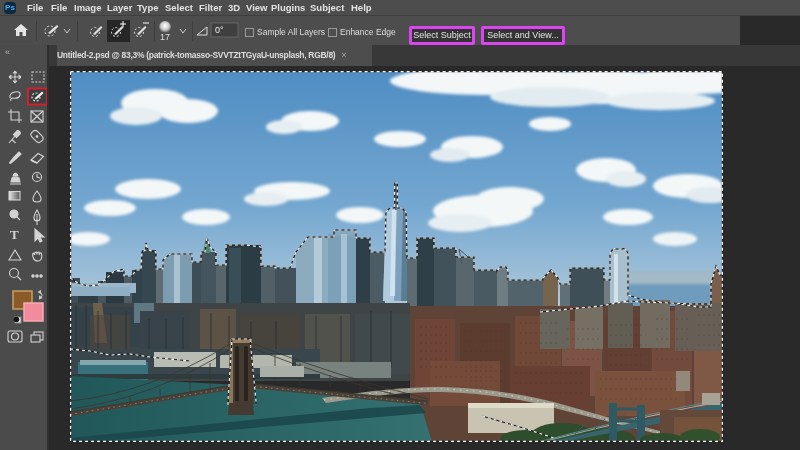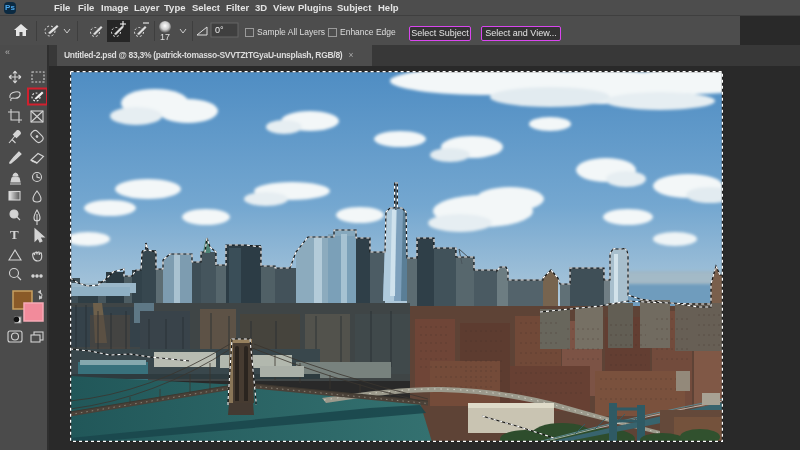--- a/index.html
+++ b/index.html
@@ -3,26 +3,26 @@
 <meta charset="utf-8">
 <style>
   html,body{margin:0;padding:0;}
   body{width:800px;height:450px;overflow:hidden;background:#292929;
        font-family:"Liberation Sans",sans-serif;position:relative;}
   .menubar{position:absolute;left:0;top:0;width:800px;height:15px;background:#4d4d4d;
            border-bottom:1px solid #3f3f3f;}
   .pslogo{position:absolute;left:4px;top:2px;width:12px;height:12px;background:#0b2a42;
           border-radius:4px;color:#4aa8ee;font-size:8px;font-weight:bold;text-align:center;
           line-height:12px;}
-  .menu{position:absolute;top:0;height:15px;line-height:15px;color:#e4e4e4;font-size:9.5px;font-weight:600;margin-left:27px;}
+  .menu{position:absolute;top:0;height:15px;line-height:15px;color:#e4e4e4;font-size:9.5px;font-weight:600;}
   .optbar{position:absolute;left:0;top:16px;width:740px;height:29px;background:#4d4d4d;}
   .sep{position:absolute;top:5px;width:1px;height:20px;background:#3e3e3e;}
   .obtxt{position:absolute;color:#dedede;font-size:8.5px;top:11px;white-space:nowrap;}
   .cbx{position:absolute;top:12px;width:7px;height:7px;border:1px solid #9a9a9a;background:#4d4d4d;}
-  .btn{position:absolute;top:10px;height:13px;background:#333333;border:1px solid #d946ef;
+  .btn{position:absolute;top:10px;height:13px;background:#333333;border:3px solid #d946ef;
        border-radius:2px;color:#e4e4e4;font-size:9px;text-align:center;line-height:13px;white-space:nowrap;}
   .tabrow{position:absolute;left:0;top:45px;width:800px;height:21px;background:#383838;}
   .tab{position:absolute;left:57px;top:45px;width:315px;height:21px;background:#4d4d4d;
        color:#dcdcdc;font-size:8.5px;font-weight:bold;line-height:21px;white-space:nowrap;letter-spacing:-0.3px;overflow:hidden;}
   .toolpanel{position:absolute;left:0;top:45px;width:47px;height:405px;background:#4b4b4b;
              border-right:2px solid #2f2f2f;}
   .pasteboard{position:absolute;left:49px;top:66px;width:751px;height:384px;background:#292929;}
   .photo{position:absolute;left:70px;top:71px;width:653px;height:371px;}
 </style>
 </head>
@@ -83,21 +83,21 @@
   <div class="sep" style="left:192px"></div>
   <div class="cbx" style="left:245px"></div>
   <div class="obtxt" style="left:257px">Sample All Layers</div>
   <div class="cbx" style="left:328px"></div>
   <div class="obtxt" style="left:340px">Enhance Edge</div>
   <div class="btn" style="left:409px;width:60px">Select Subject</div>
   <div class="btn" style="left:481px;width:78px">Select and View...</div>
 </div>
 
 <div class="tabrow"></div>
-<div class="tab"><span style="margin-left:7px">Untitled-2.psd @ 83,3% (patrick-tomasso-SVVTZtTGyaU-unsplash, RGB/8)</span>
+<div class="tab"><span style="margin-left:0">Untitled-2.psd @ 83,3% (patrick-tomasso-SVVTZtTGyaU-unsplash, RGB/8)</span>
   <span style="color:#aaaaaa;margin-left:4px;font-weight:normal">×</span></div>
 
 <div class="pasteboard"></div>
 
 <div class="toolpanel">
   <svg width="47" height="405" style="position:absolute;left:0;top:0">
     <defs>
         <linearGradient id="gr7" x1="0" y1="0" x2="1" y2="0">
       <stop offset="0%" stop-color="#e8e8e8"></stop>
           <stop offset="100%" stop-color="#555555"></stop>

